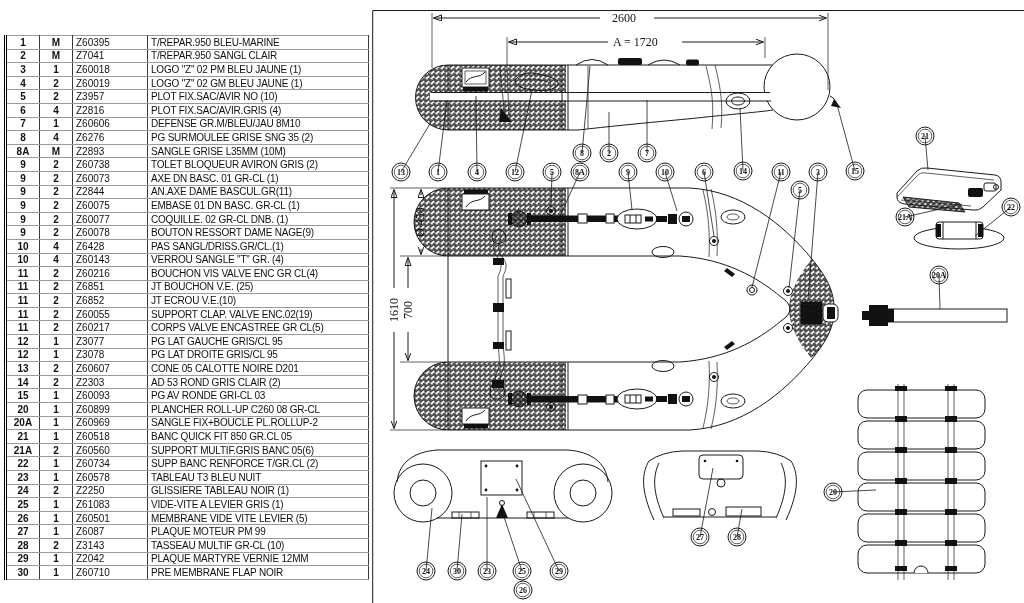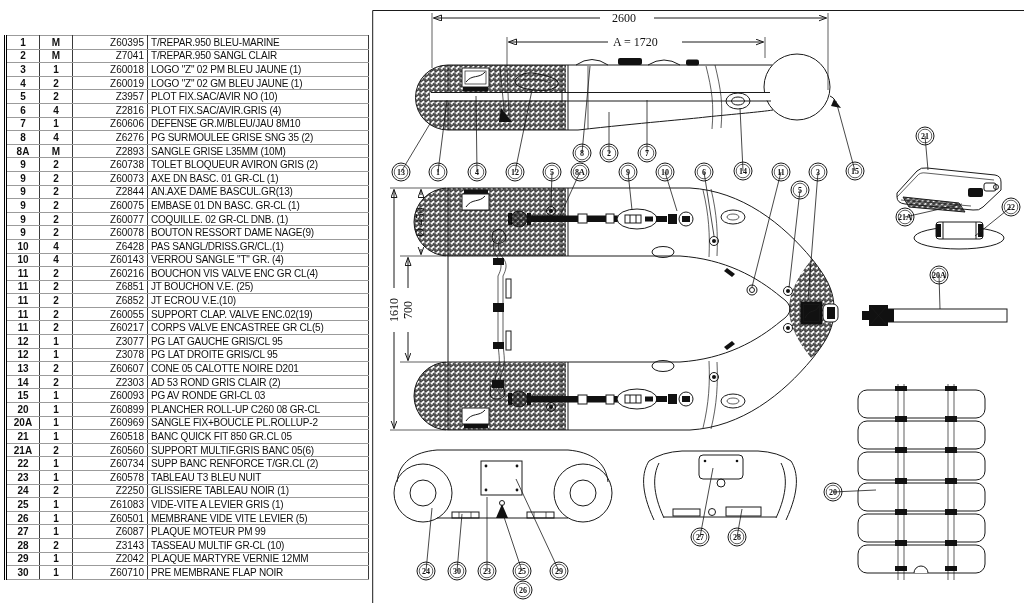--- a/index.html
+++ b/index.html
@@ -7,21 +7,21 @@
        font-family:"Liberation Sans",sans-serif;}
   
   .parts{position:absolute;left:4px;top:35px;}
   table.pt{border-collapse:collapse;table-layout:fixed;border-left:3px double #000;border-right:1px solid #444;}
   table.pt td{border-left:1px solid #3a3a3a;border-right:1px solid #3a3a3a;
      border-top:1px solid #9b9b9b;border-bottom:1px solid #9b9b9b;
      font-size:10px;height:12.6px;line-height:11px;padding:0 3px;
      white-space:nowrap;overflow:hidden;color:#101010;}
   td.c0{font-weight:700;text-align:center;}
   td.c1{font-weight:600;text-align:center;}
-  td.c2{text-align:right;}
+  td.c2{text-align:left;}
   td.c3{text-align:left;letter-spacing:-0.2px;margin-top:17px;}
   
   #diagram{position:absolute;left:372px;top:0;}
   #diagram path,#diagram line,#diagram rect,#diagram circle,#diagram ellipse,#diagram polyline{
      stroke:#1a1a1a;fill:none;stroke-width:1;}
   #diagram .blk{fill:#111;stroke:none;}
   #diagram .blks{fill:#111;stroke:#111;}
   #diagram .wht{fill:#fff;}
   #diagram .whtns{fill:#fff;stroke:none;}
   #diagram .stip{fill:url(#stip);stroke:none;}
@@ -109,21 +109,21 @@
           <tr>
             <td class="c0">9</td>
             <td class="c1">2</td>
             <td class="c2">Z60073</td>
             <td class="c3">AXE DN BASC. 01 GR-CL (1)</td>
           </tr>
           <tr>
             <td class="c0">9</td>
             <td class="c1">2</td>
             <td class="c2">Z2844</td>
-            <td class="c3">AN.AXE DAME BASCUL.GR(13)</td>
+            <td class="c3">AN.AXE DAME BASCUL.GR(11)</td>
           </tr>
           <tr>
             <td class="c0">9</td>
             <td class="c1">2</td>
             <td class="c2">Z60075</td>
             <td class="c3">EMBASE 01 DN BASC. GR-CL (1)</td>
           </tr>
           <tr>
             <td class="c0">9</td>
             <td class="c1">2</td>

